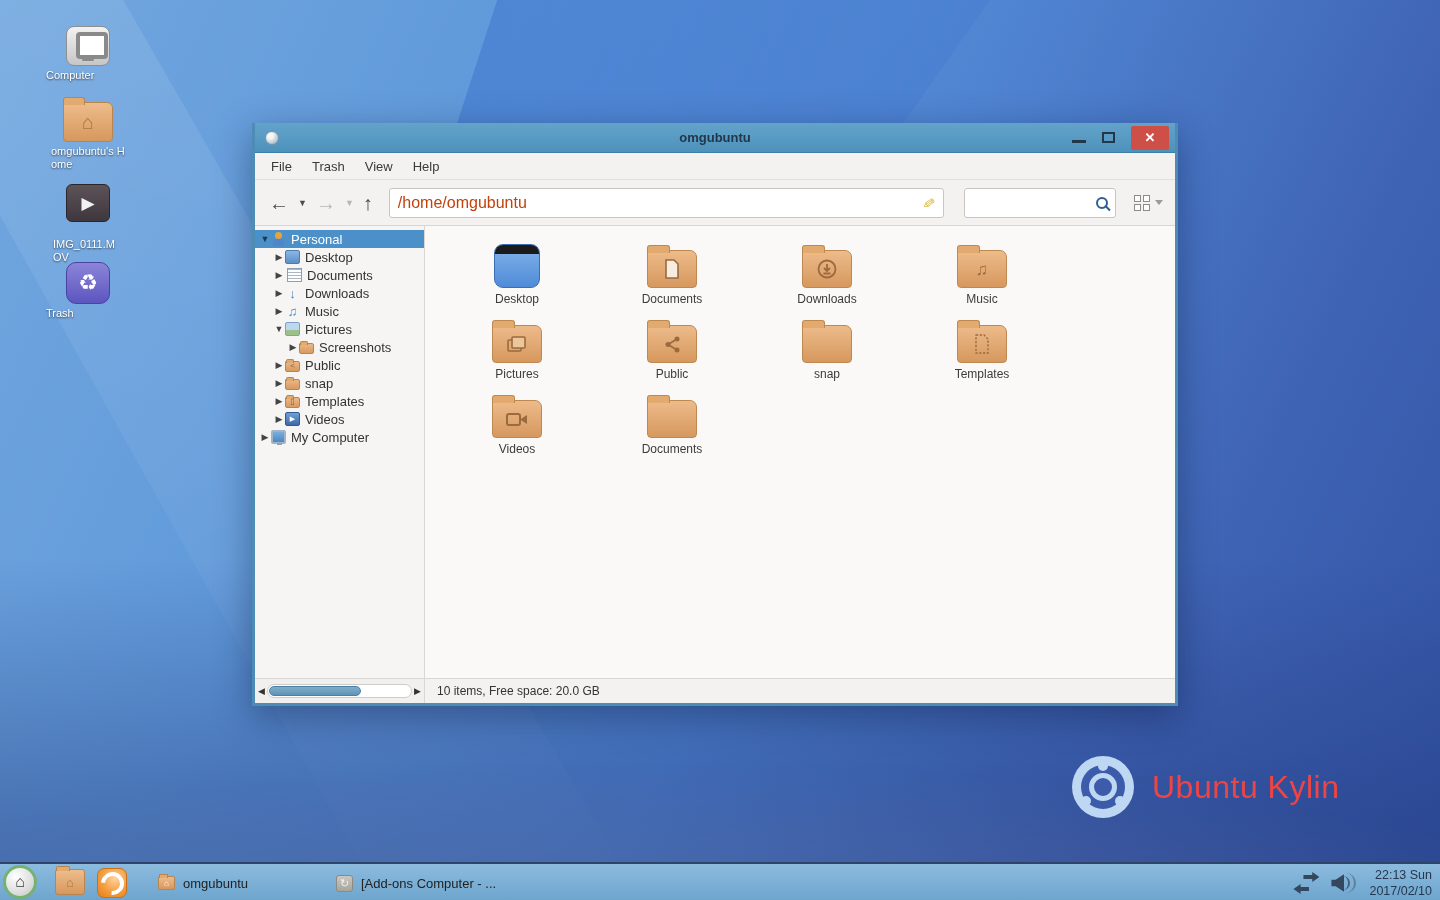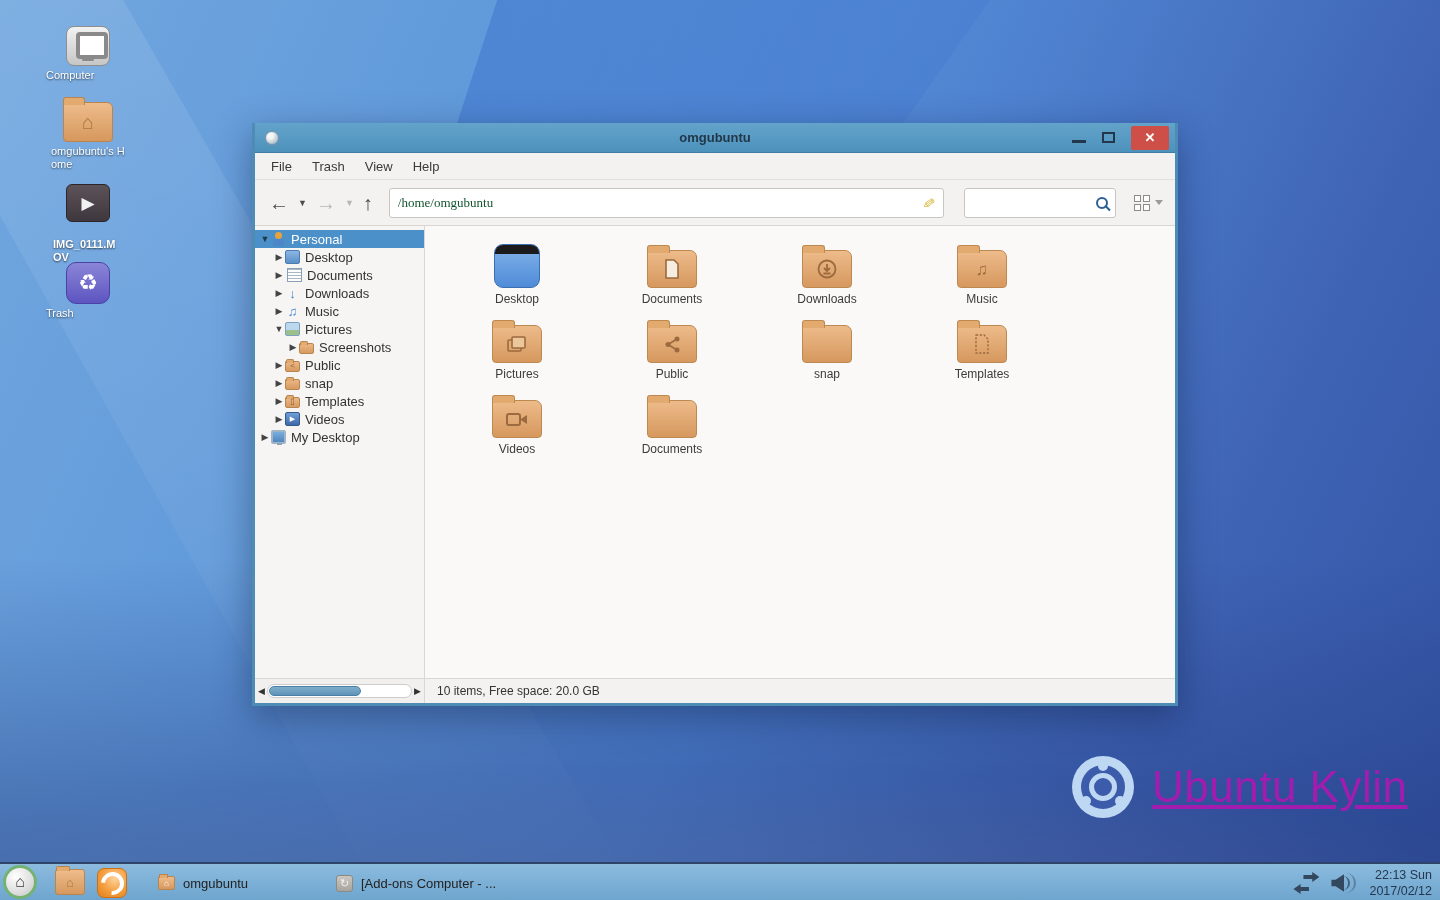--- a/index.html
+++ b/index.html
@@ -47,21 +47,21 @@
   
   .uklogo { position:absolute; left:1072px; top:756px; display:flex; align-items:center; gap:18px; }
   .uk-circle { width:62px; height:62px; border-radius:50%; background:#bed7f2; position:relative; }
   .uk-circle .r1 { position:absolute; left:9px; top:9px; width:44px; height:44px; border-radius:50%;
     background:#3c5cab; }
   .uk-circle .r2 { position:absolute; left:17px; top:17px; width:28px; height:28px; border-radius:50%;
     border:5px solid #bed7f2; }
   .uk-circle .d1,.uk-circle .d2,.uk-circle .d3 { position:absolute; width:10px; height:10px;
     border-radius:50%; background:#bed7f2; }
   .uk-circle .d1 { left:26px; top:5px; } .uk-circle .d2 { left:9px; top:40px; } .uk-circle .d3 { left:43px; top:40px; }
-  .uk-text { font-size:44px; color:#a21caf; letter-spacing:0.5px;text-decoration:underline; }
+  .uk-text { font-size:32px; color:#ef4444; letter-spacing:0.5px; }
 
   
   .window { position:absolute; left:252px; top:123px; width:926px; height:583px;
     border:3px solid #4d8cb4; border-top:none; background:#f4f3f1;
     box-shadow:0 10px 34px rgba(10,25,60,0.40); display:flex; flex-direction:column; }
   .titlebar { height:30px; flex:0 0 30px; background:linear-gradient(#63a3ca,#4d92bc);
     display:flex; align-items:center; position:relative; border-bottom:1px solid #3e7da6; }
   .win-appicon { width:14px; height:14px; border-radius:50%; margin-left:10px;
     background:radial-gradient(circle at 35% 30%, #f4f6f8 25%, #a9bcc9 80%); border:1px solid #7e97a8; }
   .win-title { position:absolute; left:0; right:0; text-align:center; font-size:13px; font-weight:bold;
@@ -78,22 +78,22 @@
 
   .toolbar { height:46px; flex:0 0 46px; background:#f3f2f0; border-bottom:1px solid #d9d7d2;
     display:flex; align-items:center; }
   .nav-group { display:flex; align-items:center; gap:9px; padding:0 16px 0 14px; }
   .nav-arrow { font-size:20px; font-weight:bold; color:#4e4e4e; line-height:1; cursor:pointer; }
   .nav-arrow.disabled { color:#b9b6b1; }
   .nav-caret { font-size:9px; color:#4e4e4e; cursor:pointer; }
   .nav-caret.disabled { color:#b9b6b1; }
   .pathbar { flex:1; height:30px; margin-right:20px; background:#fff; border:1px solid #c9c6c1;
     border-radius:3px; display:flex; align-items:center; padding:0 8px; }
-  .pathbar input { border:none; outline:none; flex:1; font-size:13px; color:#14532d;
-    font-family:Liberation Serif, serif; background:transparent; }
+  .pathbar input { border:none; outline:none; flex:1; font-size:16px; color:#c2410c;
+    font-family:Liberation Sans, sans-serif; background:transparent; }
   .brush { font-size:15px; color:#d9b93c; transform:rotate(100deg); cursor:pointer; }
   .searchbox { width:152px; height:30px; background:#fff; border:1px solid #c9c6c1; border-radius:3px;
     display:flex; align-items:center; padding:0 7px; margin-right:18px; }
   .searchbox input { border:none; outline:none; flex:1; width:100px; font-size:13px;
     font-family:"Liberation Sans",sans-serif; background:transparent; }
   .mag { width:12px; height:12px; border:2px solid #2b5f93; border-radius:50%; position:relative; cursor:pointer; }
   .mag::after { content:""; position:absolute; width:7px; height:2px; background:#2b5f93;
     transform:rotate(45deg); right:-5px; bottom:-2px; }
   .viewtoggle { display:flex; align-items:center; gap:5px; padding-right:12px; cursor:pointer; }
   .gridicon { width:16px; height:16px; display:grid; grid-template-columns:1fr 1fr; gap:2px; }
@@ -228,21 +228,21 @@
       </div>
     </div>
   <div class="dlabel" style="width:74px;margin:0 auto;">omgubuntu's Home</div>
 </div>
 <div class="dicon" style="left:46px; top:184px;">
   <div class="glyphbox">
       <div class="icon-mov">
         <span class="play">▶</span>
       </div>
     </div>
-  <div class="dlabel" style="width:70px;margin:16px auto;font-weight:bold;">IMG_0111.MOV</div>
+  <div class="dlabel" style="width:70px;margin:16px auto;">IMG_0111.MOV</div>
 </div>
 <div class="dicon" style="left:46px; top:262px;">
   <div class="glyphbox">
       <div class="icon-trash">
         <span class="rc">♻</span>
       </div>
     </div>
   <div class="dlabel">Trash</div>
 </div>
 
@@ -359,21 +359,21 @@
         <span>Templates</span>
       </div>
       <div class="tr lv1">
         <span class="exp">▶</span>
         <span class="si si-video">▶</span>
         <span>Videos</span>
       </div>
       <div class="tr lv0">
         <span class="exp">▶</span>
         <span class="si si-computer"></span>
-        <span>My Desktop</span>
+        <span>My Computer</span>
       </div>
     </div>
 
     <div class="main">
       <div class="filegrid">
 
         <div class="file">
           <div class="icobox">
               <div class="icon-desktop-big"></div>
             </div>
@@ -508,16 +508,16 @@
   </div>
 
   <div class="tray">
     <div class="net"></div>
     <div class="spk">
         <span class="arc1"></span>
         <span class="arc2"></span>
       </div>
     <div class="clock">
       <div>22:13 Sun</div>
-      <div>2017/02/12</div>
+      <div>2017/02/10</div>
     </div>
   </div>
 </div>
 
 </body></html>

